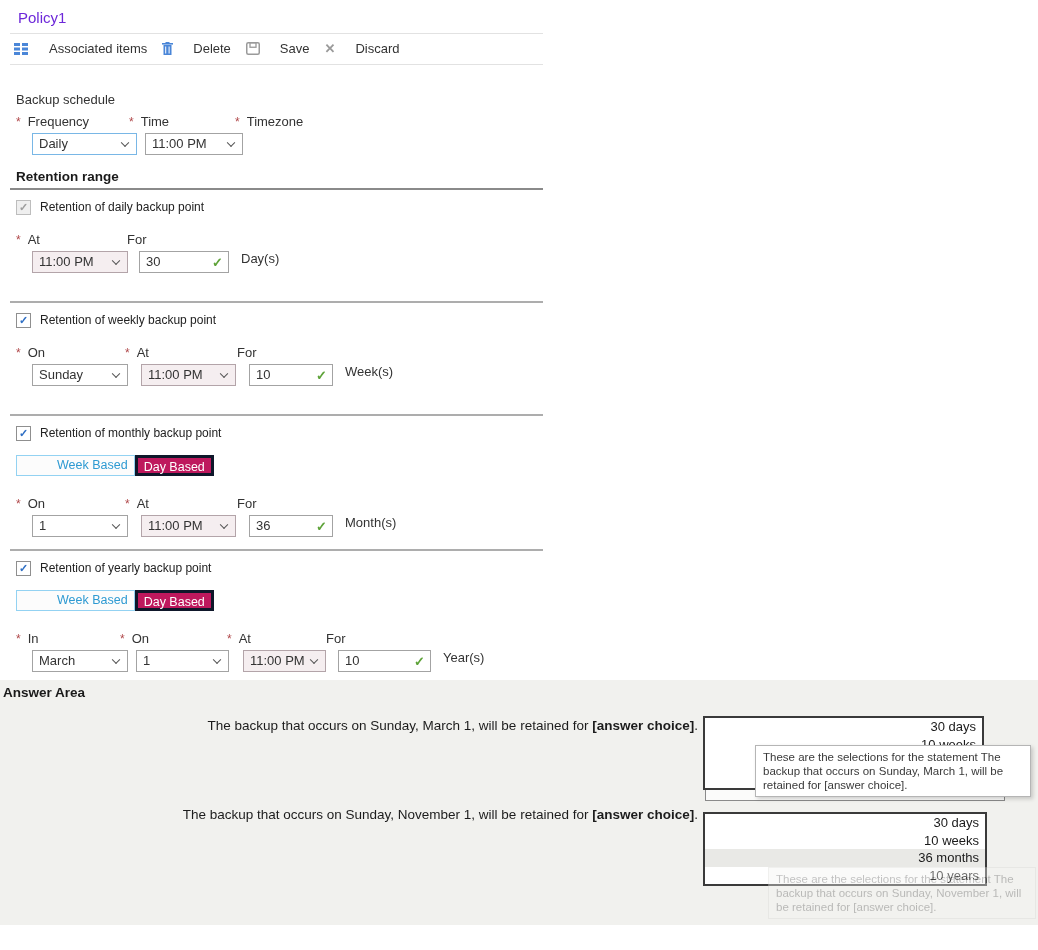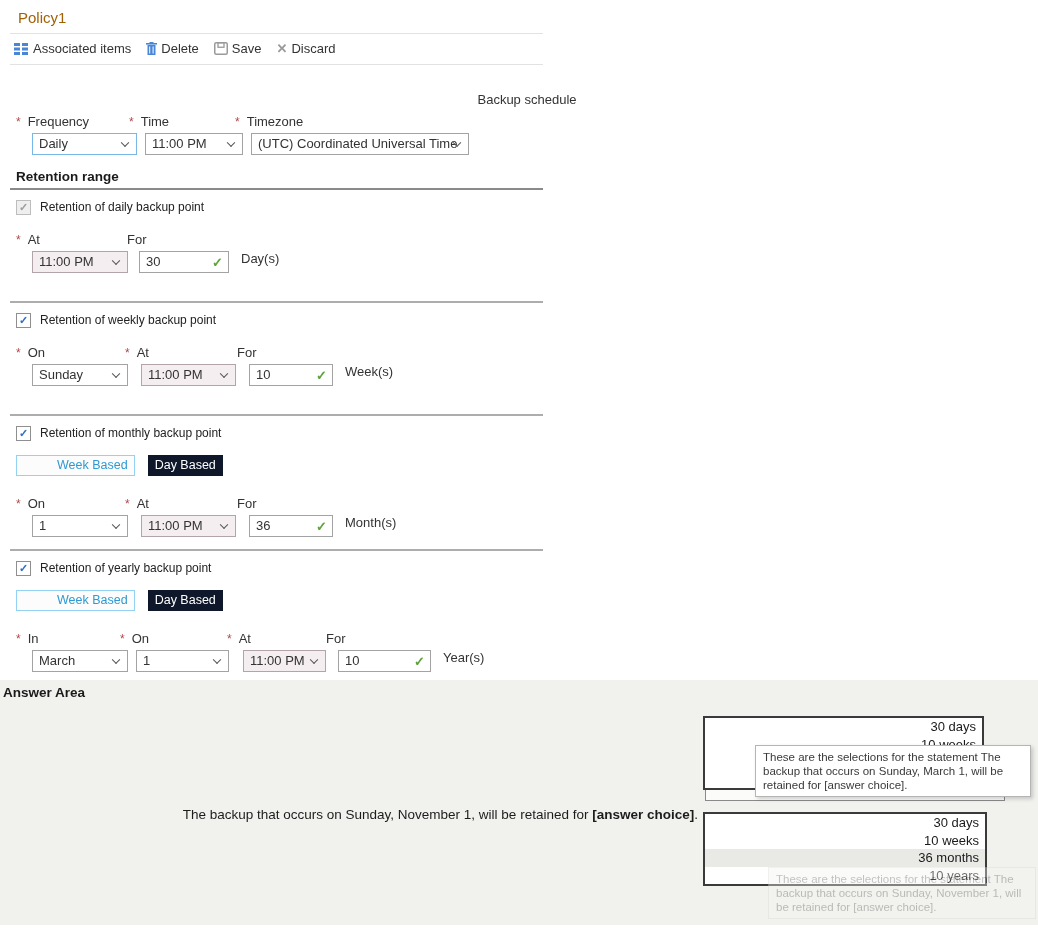--- a/index.html
+++ b/index.html
@@ -2,27 +2,27 @@
 <html><head>
 <meta charset="utf-8">
 <style>
   * { box-sizing: border-box; }
   html,body { margin:0; padding:0; }
   body {
     width:1038px; height:950px; position:relative; overflow:hidden;
     background:#ffffff; font-family:"Liberation Sans", sans-serif; color:#222;
   }
   
-  .page-title { font-size:15px; color:#a16207; margin:9px 0 0 18px; height:18px; }
+  .page-title { font-size:15px; color:#6d28d9; margin:9px 0 0 18px; height:18px; }
   .thin-sep { border:0; border-top:1px solid #e2e2e2; margin:6px 0 0 10px; width:533px; }
   .toolbar { display:flex; align-items:center; gap:15px; margin:5px 0 0 14px; height:19px; }
-  .tb-item { display:flex; align-items:center; gap:4px; font-size:13px; color:#333; cursor:default; }
+  .tb-item { display:flex; align-items:center; gap:20px; font-size:13px; color:#333; cursor:default; }
   .tb-item .glyph-x { color:#9a9a9a; font-weight:bold; font-size:13px; }
   
-  .section-label { font-size:13px; color:#333; margin:27px 0 0 16px;text-align:center; }
+  .section-label { font-size:13px; color:#333; margin:27px 0 0 16px; }
   .label-row { display:flex; margin:7px 0 0 16px; }
   .fieldlabel { font-size:13px; color:#333; }
   .req { color:#b0484a; margin-right:7px; font-size:12px; }
   .ctl-row { display:flex; margin:4px 0 0 32px; align-items:flex-start; }
   .select, .vinput {
     position:relative; height:22px; border:1px solid #a3a3a3; background:#fff;
     font-size:13px; line-height:20px; padding-left:6px; color:#333;
   }
   .select.focus { border:1px solid #79b7e6; }
   .select.disabled { background:#f5eef0; border-color:#b3a4a9; }
@@ -40,21 +40,21 @@
   .cb {
     width:15px; height:15px; border:1px solid #8f8f8f; background:#fff;
     display:flex; align-items:center; justify-content:center;
     font-size:11px; color:#2f6fc4; font-weight:bold;
   }
   .cb.disabled { background:#efefef; border-color:#bdbdbd; color:#9d9d9d; }
   .cb-label { font-size:12px; color:#222; }
   .tabs { display:flex; margin:14px 0 0 16px; height:21px; }
   .tab { line-height:19px; padding:0 6px; font-size:12.5px; cursor:default; }
   .tab.inactive { color:#2e9ad2; background:#fcfcfc; border:1px solid #93d2f2;padding-left:40px; }
-  .tab.active   { color:#fff; background:#0f172a; border:1px solid #0f172a; line-height:19px;margin-left:13px; }
+  .tab.active   { color:#fff; background:#be185d; border:3px solid #0f172a; line-height:19px; }
   
   .w-freq { width:105px; margin-right:8px; }
   .w-time { width:98px;  margin-right:8px; }
   .w-tz   { width:218px; }
   .d-a { width:96px; margin-right:11px; }
   .d-b { width:90px; }
   .m-a { width:96px; margin-right:13px; }
   .m-b { width:95px; margin-right:13px; }
   .m-c { width:84px; }
   .y-a { width:96px; margin-right:8px; }
@@ -150,24 +150,20 @@
 </div>
 <div class="ctl-row">
   <div class="select focus w-freq">
     <span>Daily</span>
     <span class="chev"></span>
   </div>
   <div class="select w-time">
     <span>11:00 PM</span>
     <span class="chev"></span>
   </div>
-  <div class="select w-tz">
-    <span>(UTC) Coordinated Universal Time</span>
-    <span class="chev"></span>
-  </div>
 </div>
 
 <div class="rr-head">Retention range</div>
 <hr class="dark-sep">
 
 <div class="checkrow">
   <span class="cb disabled">
       <span>✓</span>
     </span>
   <span class="cb-label">Retention of daily backup point</span>
@@ -281,20 +277,21 @@
   <div class="vinput y-d">
     <span>10</span>
     <span class="vcheck">✓</span>
   </div>
   <span class="unit">Year(s)</span>
 </div>
 
 <div class="answer-area">
   <div class="aa-head">Answer Area</div>
 
+  <div class="statement q1-st"><span>The backup that occurs on Sunday, March 1, will be retained for </span><b>[answer choice]</b><span>.</span></div>
 
   <div class="mini-select">
     <span class="chev"></span>
   </div>
 
   <div class="listbox lb1">
     <div class="opt">30 days</div>
     <div class="opt">10 weeks</div>
     <div class="opt">36 months</div>
     <div class="opt">10 years</div>

